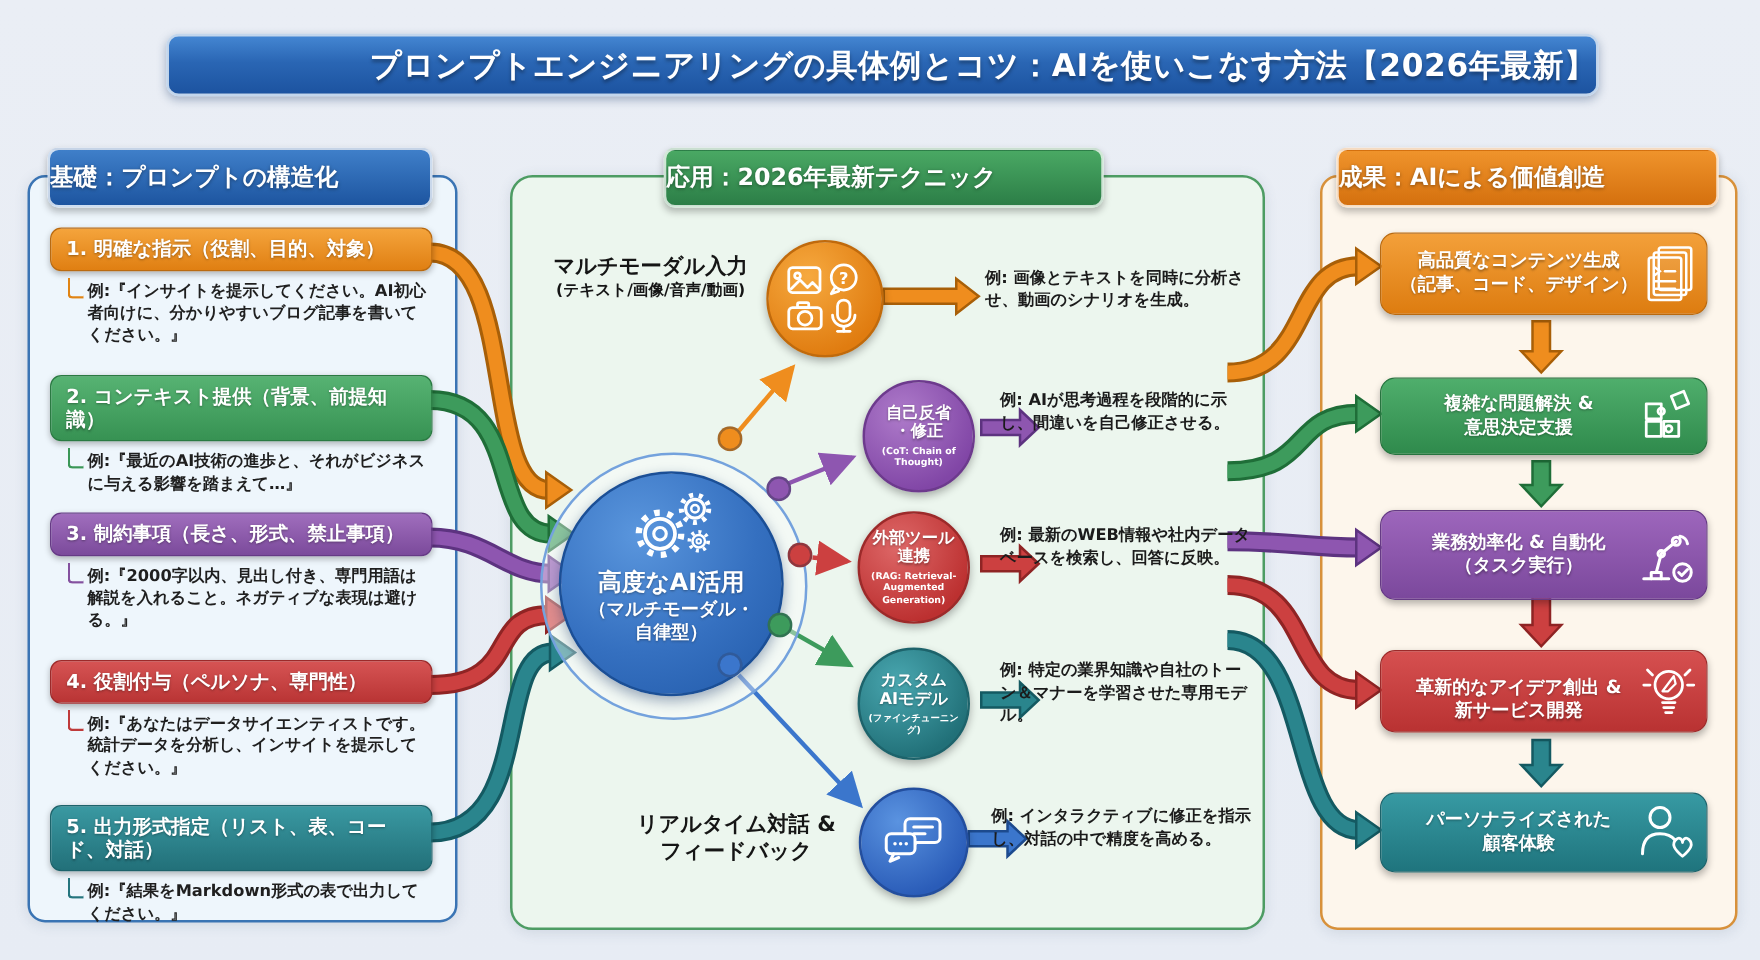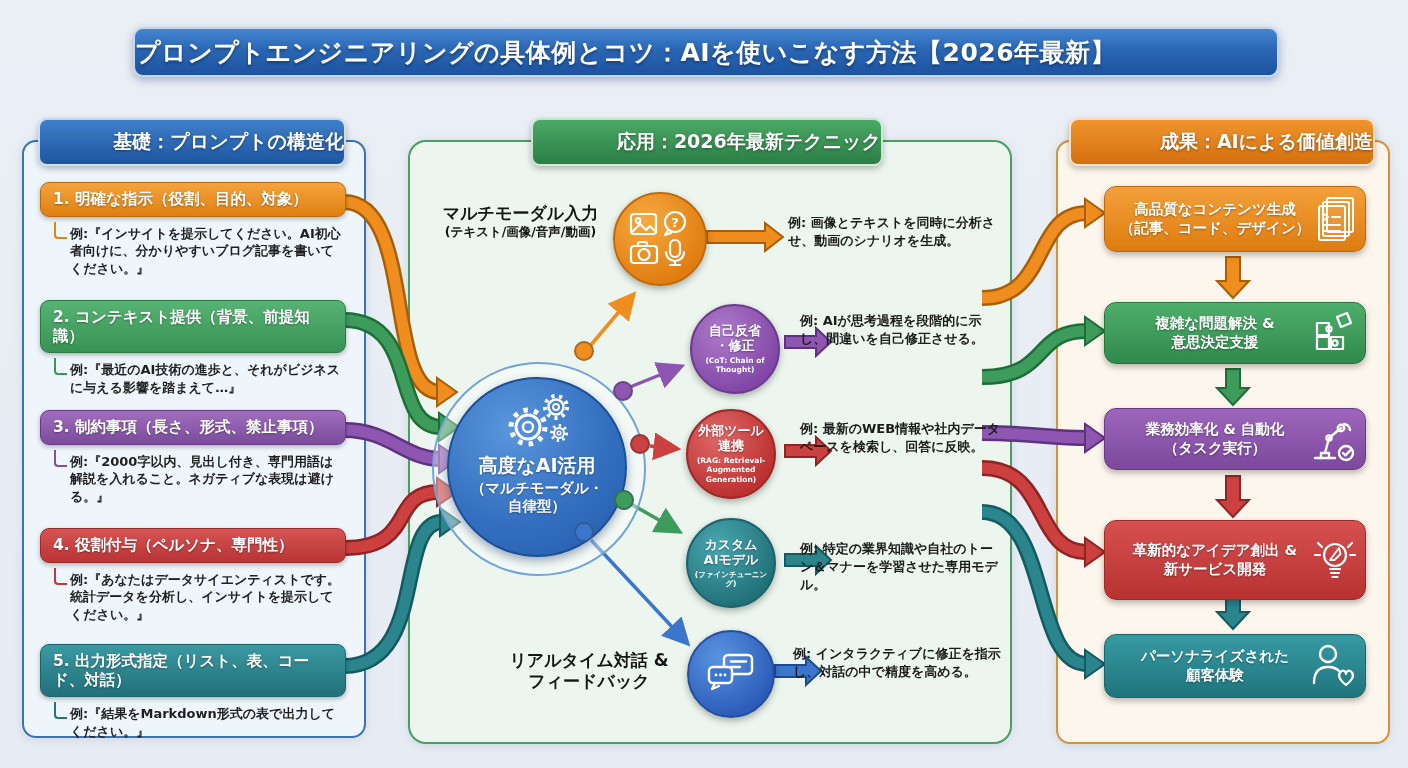--- a/index.html
+++ b/index.html
@@ -3,28 +3,28 @@
 <meta charset="utf-8">
 <style>
   html,body{margin:0;padding:0;}
   body{font-family:"DejaVu Sans","Liberation Sans",sans-serif;}
   #stage{position:relative;width:1408px;height:768px;background:linear-gradient(180deg,#eaeef5 0%,#e7ecf4 100%);overflow:hidden;}
   .abs{position:absolute;}
   
   .title-bar{left:133px;top:27px;width:1142px;height:46px;border-radius:10px;
     background:linear-gradient(180deg,#4486d2 0%,#2a66b4 45%,#1c53a0 100%);
     border:2px solid #c3d6ec;box-shadow:0 3px 8px rgba(30,60,110,.35);
-    display:flex;align-items:center;justify-content:flex-start;}
+    display:flex;align-items:center;justify-content:flex-end;}
   .title-bar span{color:#fff;font-size:25px;font-weight:bold;letter-spacing:.5px;text-shadow:0 2px 3px rgba(0,0,0,.35);}
   
   .panel{border-radius:14px;box-shadow:0 2px 10px rgba(70,90,120,.14);}
   .panel-left{left:22px;top:140px;width:340px;height:594px;background:#eef6fc;border:2px solid #3a74b4;}
   .panel-center{left:408px;top:140px;width:600px;height:600px;background:#ecf6ee;border:2px solid #4d9c63;border-radius:18px;}
   .panel-right{left:1056px;top:140px;width:330px;height:600px;background:#fdf6ec;border:2px solid #d8913a;}
-  .hdr{height:44px;border-radius:9px;display:flex;align-items:center;justify-content:flex-end;
+  .hdr{height:44px;border-radius:9px;display:flex;align-items:center;justify-content:flex-start;
     border:2px solid rgba(255,255,255,.75);box-shadow:0 3px 6px rgba(0,0,0,.25);}
   .hdr span{color:#fff;font-size:19px;font-weight:bold;text-shadow:0 1px 3px rgba(0,0,0,.4);}
   .hdr-left{left:38px;top:118px;width:304px;background:linear-gradient(180deg,#3f7fc9 0%,#1d55a0 100%);}
   .hdr-center{left:531px;top:118px;width:348px;background:linear-gradient(180deg,#4aa964 0%,#2c7e47 100%);}
   .hdr-right{left:1069px;top:118px;width:302px;background:linear-gradient(180deg,#f0942c 0%,#d4700e 100%);}
   
   .item{left:40px;width:306px;}
   .bar{width:100%;box-sizing:border-box;border-radius:9px;padding:7px 12px;color:#fff;font-size:15.5px;font-weight:bold;
     line-height:1.2;text-shadow:0 1px 2px rgba(0,0,0,.35);box-shadow:0 2px 5px rgba(0,0,0,.28);}
   .bar.c0{background:linear-gradient(180deg,#f4a43c 0%,#e07f12 100%);border:1.5px solid #b96a10;}
@@ -270,21 +270,21 @@
     <div class="node-t">連携</div>
     <div class="node-s">(RAG: Retrieval-Augmented Generation)</div>
   </div>
   <div class="abs node" style="left:686px;top:518px;width:86px;height:86px;background:radial-gradient(circle at 35% 30%,#49a7b0,#217078 75%);border:2px solid #1d636b;">
     <div class="node-t">カスタム</div>
     <div class="node-t">AIモデル</div>
     <div class="node-s">(ファインチューニング)</div>
   </div>
 
   <div class="abs cex" style="left:800px;top:420px;width:205px;">例: 最新のWEB情報や社内データベースを検索し、回答に反映。</div>
-  <div class="abs cex" style="left:800px;top:540px;width:205px;">例: 特定の業界知識や自社のトーン＆マナーを学習させた専用モデル。</div>
+  <div class="abs cex" style="left:800px;top:528px;width:205px;">例: 特定の業界知識や自社のトーン＆マナーを学習させた専用モデル。</div>
 
   <div class="abs side-label" style="left:495px;top:650px;width:188px;">
     <div class="l1">リアルタイム対話 &amp;</div>
     <div class="l1">フィードバック</div>
   </div>
   <div class="abs node" style="left:687px;top:630px;width:84px;height:84px;background:radial-gradient(circle at 35% 30%,#5a93e0,#2a5cb8 75%);border:2px solid #234e9e;">
     <svg width="48" height="42" viewBox="0 0 48 42" fill="none" stroke="#fff" stroke-width="2.4" stroke-linecap="round" stroke-linejoin="round">
       <rect x="17" y="2" width="28" height="19" rx="4"></rect>
       <line x1="24" y1="8.5" x2="39" y2="8.5"></line>
         <line x1="24" y1="14" x2="33" y2="14"></line>
@@ -314,34 +314,34 @@
     <div class="txt"><span>複雑な問題解決 &amp;</span><br><span>意思決定支援</span></div>
     <svg width="44" height="44" viewBox="0 0 44 44" fill="none" stroke="#fff" stroke-width="2.2" stroke-linejoin="round">
       <path d="M4,12 h12 v12 h-12 z"></path>
         <path d="M4,26 h12 v12 h-12 z"></path>
         <path d="M18,26 h12 v12 h-12 z"></path>
       <path d="M24,6 l10,-4 4,10 -10,4 z"></path>
       <circle cx="16" cy="18" r="2.6"></circle>
         <circle cx="22" cy="32" r="2.6"></circle>
     </svg>
   </div>
-  <div class="rbox rb2" style="top:408px;height:62px;">
+  <div class="rbox rb2" style="top:408px;height:72px;">
     <div class="txt"><span>業務効率化 &amp; 自動化</span><br><span>（タスク実行）</span></div>
     <svg width="46" height="46" viewBox="0 0 46 46" fill="none" stroke="#fff" stroke-width="2.4" stroke-linecap="round" stroke-linejoin="round">
       <line x1="4" y1="42" x2="24" y2="42"></line>
         <path d="M10,42 v-5 h8 v5"></path>
       <path d="M14,37 L18,22 L30,12"></path>
       <circle cx="18" cy="22" r="2.6"></circle>
         <circle cx="30" cy="12" r="3.2"></circle>
       <path d="M33,8 a7,7 0 0 1 6,6"></path>
       <circle cx="35" cy="37" r="7"></circle>
         <path d="M32,37 l2.4,2.4 4.6,-4.8"></path>
     </svg>
   </div>
-  <div class="rbox rb3" style="top:520px;height:80px;">
+  <div class="rbox rb3" style="top:520px;height:66px;align-items:flex-end;">
     <div class="txt"><span>革新的なアイデア創出 &amp;</span><br><span>新サービス開発</span></div>
     <svg width="44" height="46" viewBox="0 0 44 46" fill="none" stroke="#fff" stroke-width="2.2" stroke-linecap="round" stroke-linejoin="round">
       <circle cx="22" cy="18" r="11"></circle>
       <path d="M17,32 h10 M18,36 h8 M19.5,40 h5"></path>
       <line x1="5" y1="6" x2="9" y2="10"></line>
         <line x1="39" y1="6" x2="35" y2="10"></line>
         <line x1="2" y1="18" x2="7" y2="18"></line>
         <line x1="42" y1="18" x2="37" y2="18"></line>
       <path d="M17,23 L26,11 l1.5,6 -6,6 z" stroke-width="1.8"></path>
     </svg>

